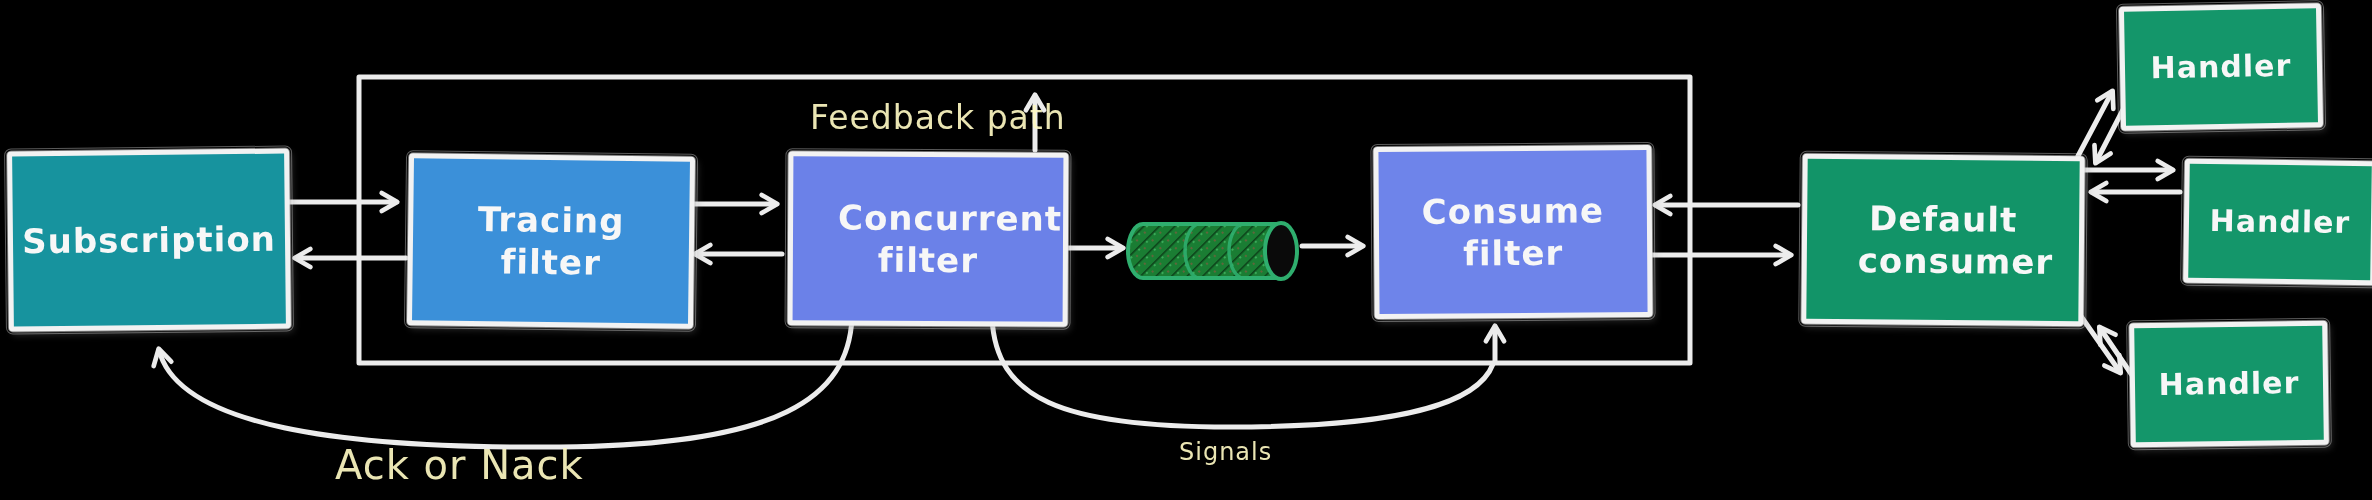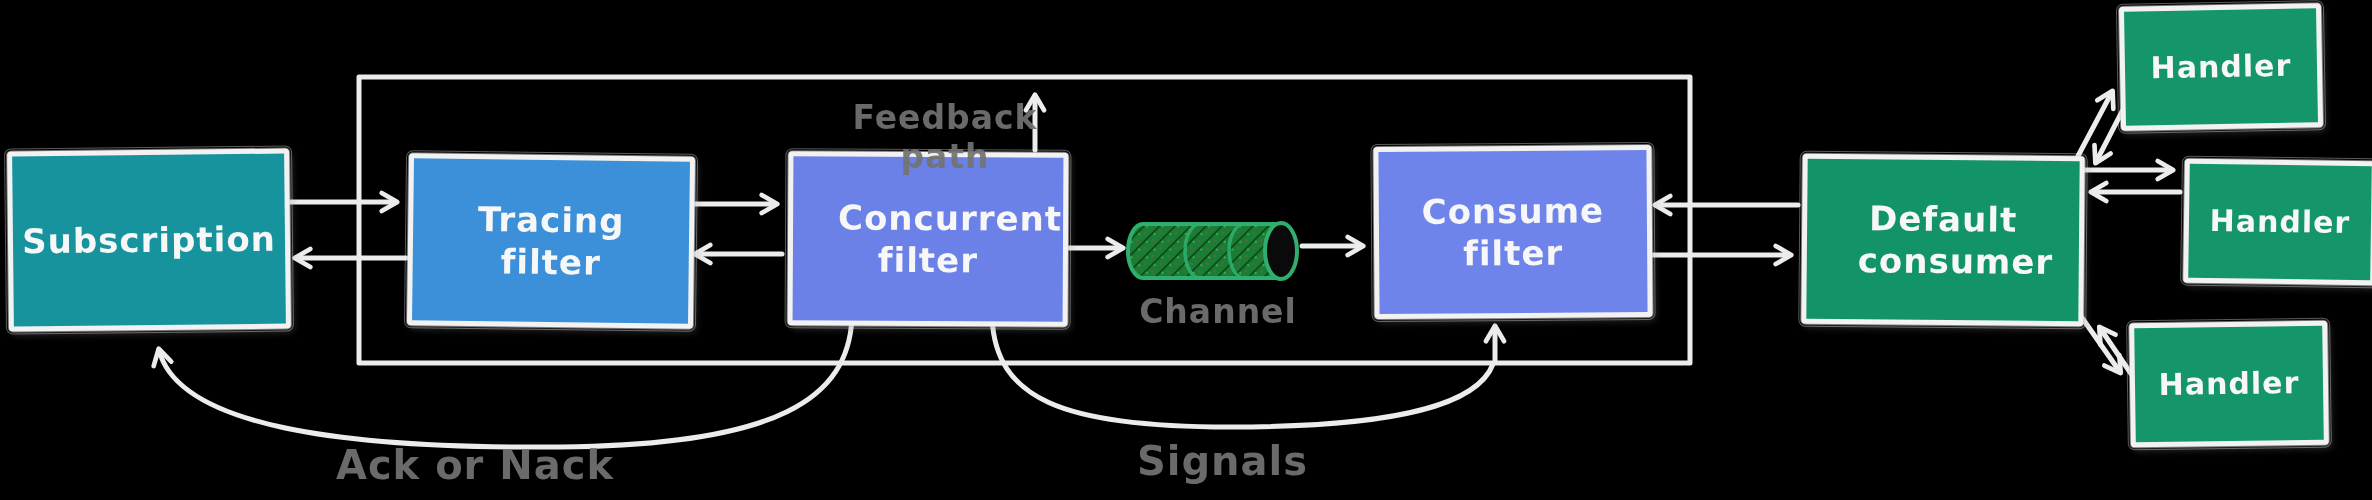--- a/index.html
+++ b/index.html
@@ -11,21 +11,21 @@
 
   .node { position:absolute; display:flex; align-items:center; justify-content:center;
           border:5px solid #f2f2f2; border-radius:4px;
           box-shadow:0 0 0 1px rgba(200,200,200,.55), 3px 4px 7px rgba(130,130,130,.30);
           outline:1px solid rgba(255,255,255,.35); outline-offset:2px; }
   .node .lbl { color:#f7f7f7; font-weight:bold; text-align:center; line-height:1.25;
                letter-spacing:1px; padding:0 14px; }
   .big .lbl  { font-size:34px; }
   .small .lbl{ font-size:30px; }
 
-  .floatlbl { position:absolute; color:#737373; font-weight:bold; text-align:center;
+  .floatlbl { position:absolute; color:#fef9c3; font-weight:normal; text-align:left;
               letter-spacing:1px; opacity:.92; }
 </style>
 </head>
 <body style="background: rgb(0, 0, 0);">
 
 <div class="stage">
 
   <svg class="wires" width="2372" height="500" viewBox="0 0 2372 500">
     <defs>
       <marker id="ah" viewBox="0 0 20 20" refX="15" refY="10" markerWidth="26" markerHeight="26" markerUnits="userSpaceOnUse" orient="auto-start-reverse">
@@ -108,19 +108,18 @@
   <div class="node small" style="left: 2184px; top: 160px; width: 182px; height: 114px; transform: rotate(0.8deg); background-color: rgb(20, 150, 106);">
     <div class="lbl">Handler</div>
   </div>
 
   <div class="node small" style="left: 2130px; top: 322px; width: 188px; height: 114px; transform: rotate(-0.8deg); background-color: rgb(20, 150, 106);">
     <div class="lbl">Handler</div>
   </div>
 
   <div class="floatlbl" style="left:810px; top:98px; width:270px; font-size:33px;">Feedback path</div>
 
-  <div class="floatlbl" style="left:1128px; top:292px; width:180px; font-size:33px;">Channel</div>
 
   <div class="floatlbl" style="left:335px; top:442px; width:280px; font-size:40px;">Ack or Nack</div>
 
-  <div class="floatlbl" style="left:1125px; top:438px; width:195px; font-size:40px;">Signals</div>
+  <div class="floatlbl" style="left:1179px; top:438px; width:195px; font-size:24px;">Signals</div>
 
 </div>
 
 </body></html>

